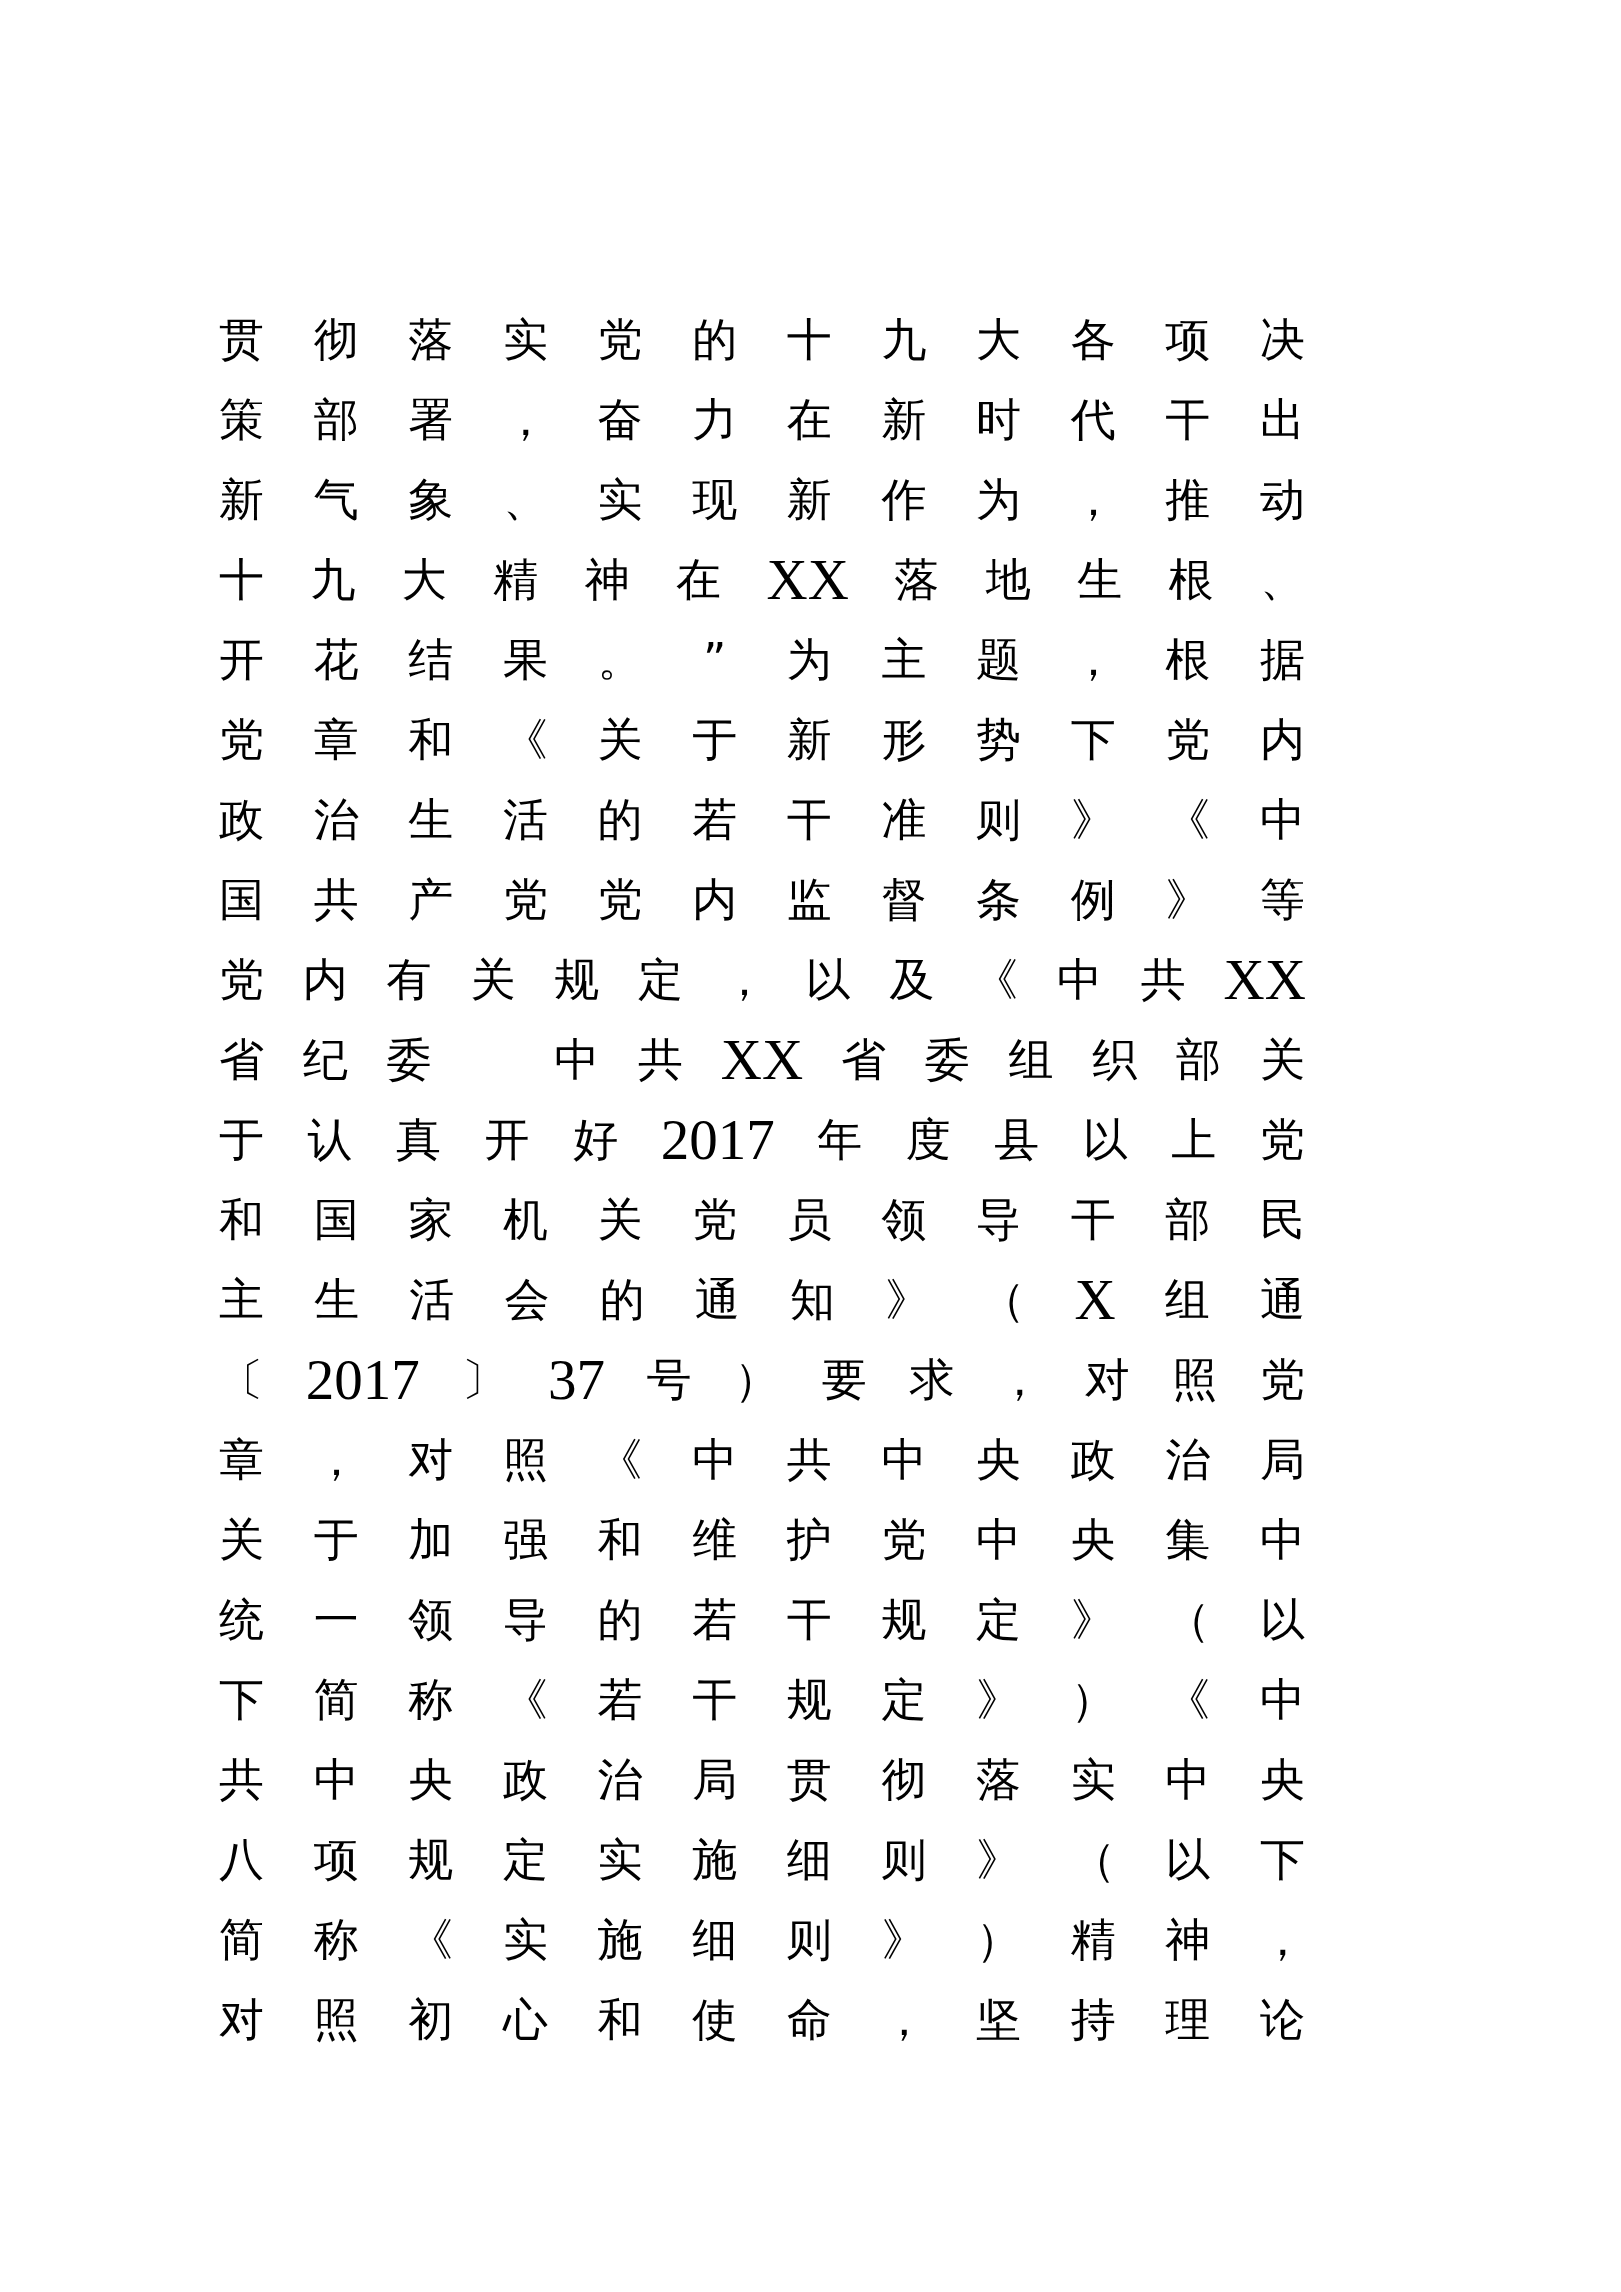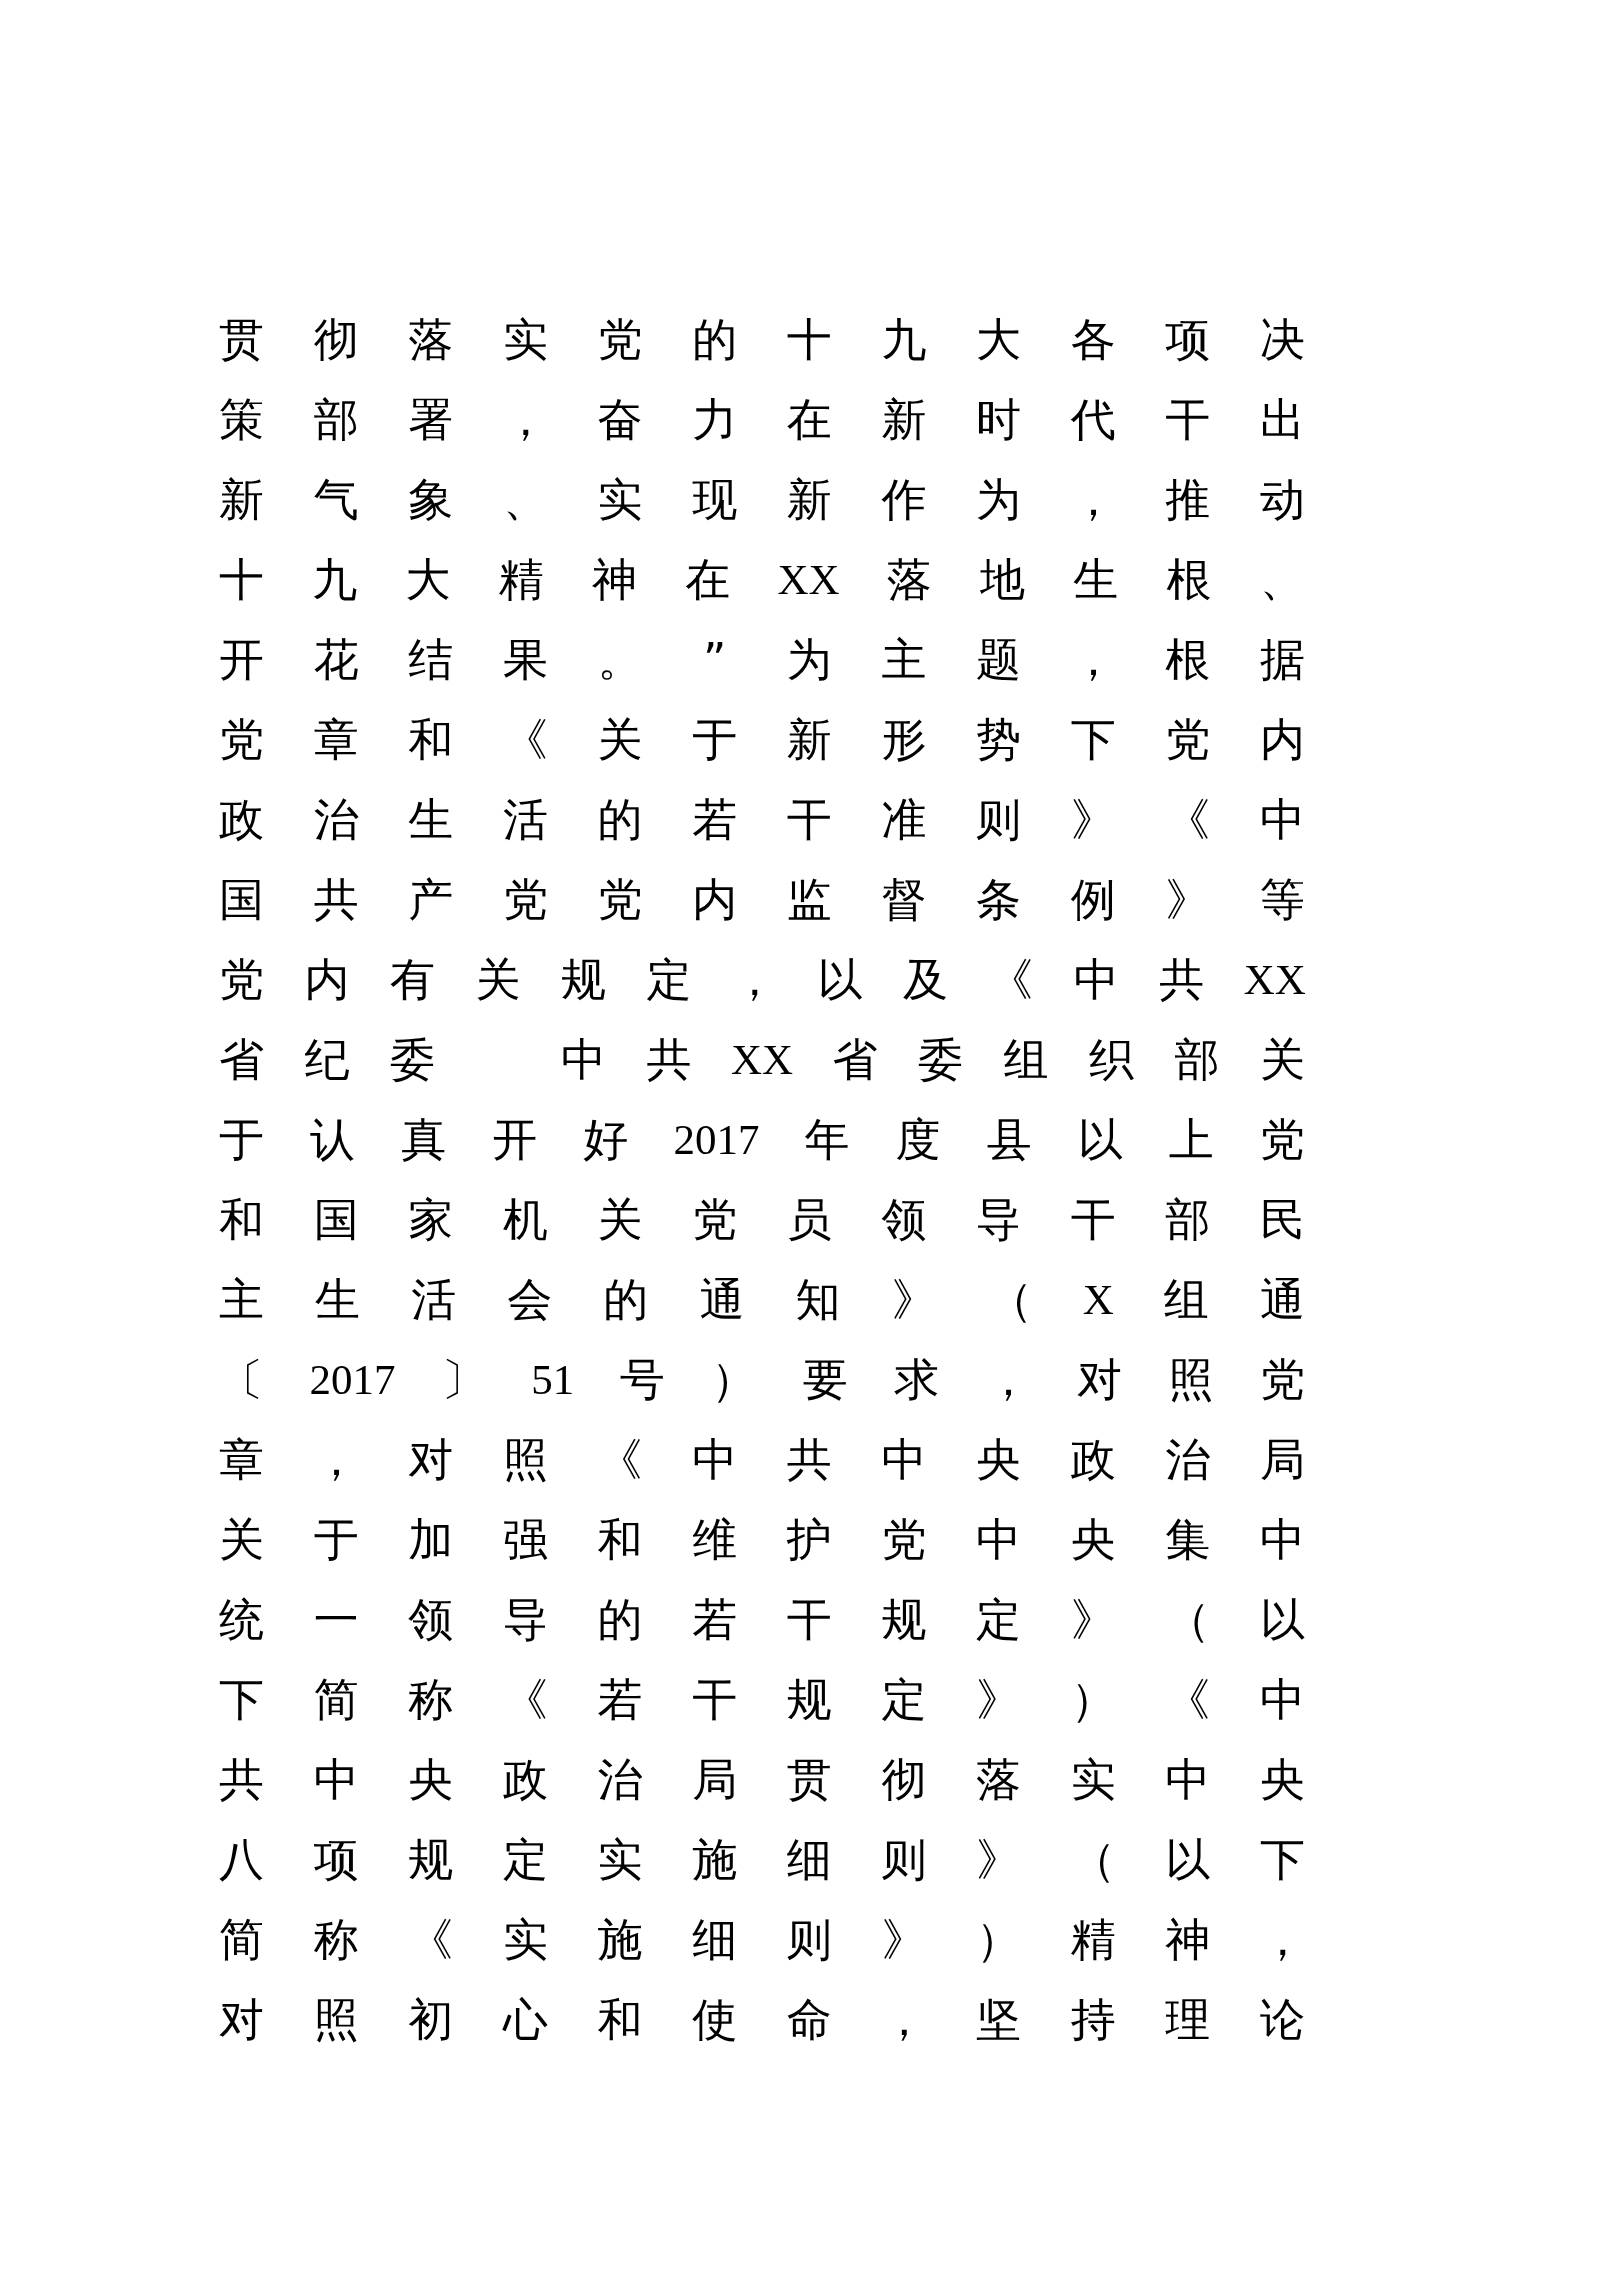--- a/index.html
+++ b/index.html
@@ -38,21 +38,21 @@
       line-height: 1;
     }
     .ch {
       display: inline-block;
       min-width: 47px;
       text-align: center;
       white-space: pre;
     }
     .ch.latin {
       font-family: "Liberation Serif", serif;
-      font-size: 43px;
+      font-size: 57px;
       min-width: 0;
     }
   </style>
 </head>
 <body>
 
 <div class="page">
   <div class="text-block" id="text-block">
       <div class="line">
         <span class="ch">贯</span>
@@ -235,21 +235,21 @@
         <span class="ch">》</span>
         <span class="ch">（</span>
         <span class="ch latin">X</span>
         <span class="ch">组</span>
         <span class="ch">通</span>
       </div>
       <div class="line">
         <span class="ch">〔</span>
         <span class="ch latin">2017</span>
         <span class="ch">〕</span>
-        <span class="ch latin">51</span>
+        <span class="ch latin">37</span>
         <span class="ch">号</span>
         <span class="ch">）</span>
         <span class="ch">要</span>
         <span class="ch">求</span>
         <span class="ch">，</span>
         <span class="ch">对</span>
         <span class="ch">照</span>
         <span class="ch">党</span>
       </div>
       <div class="line">

